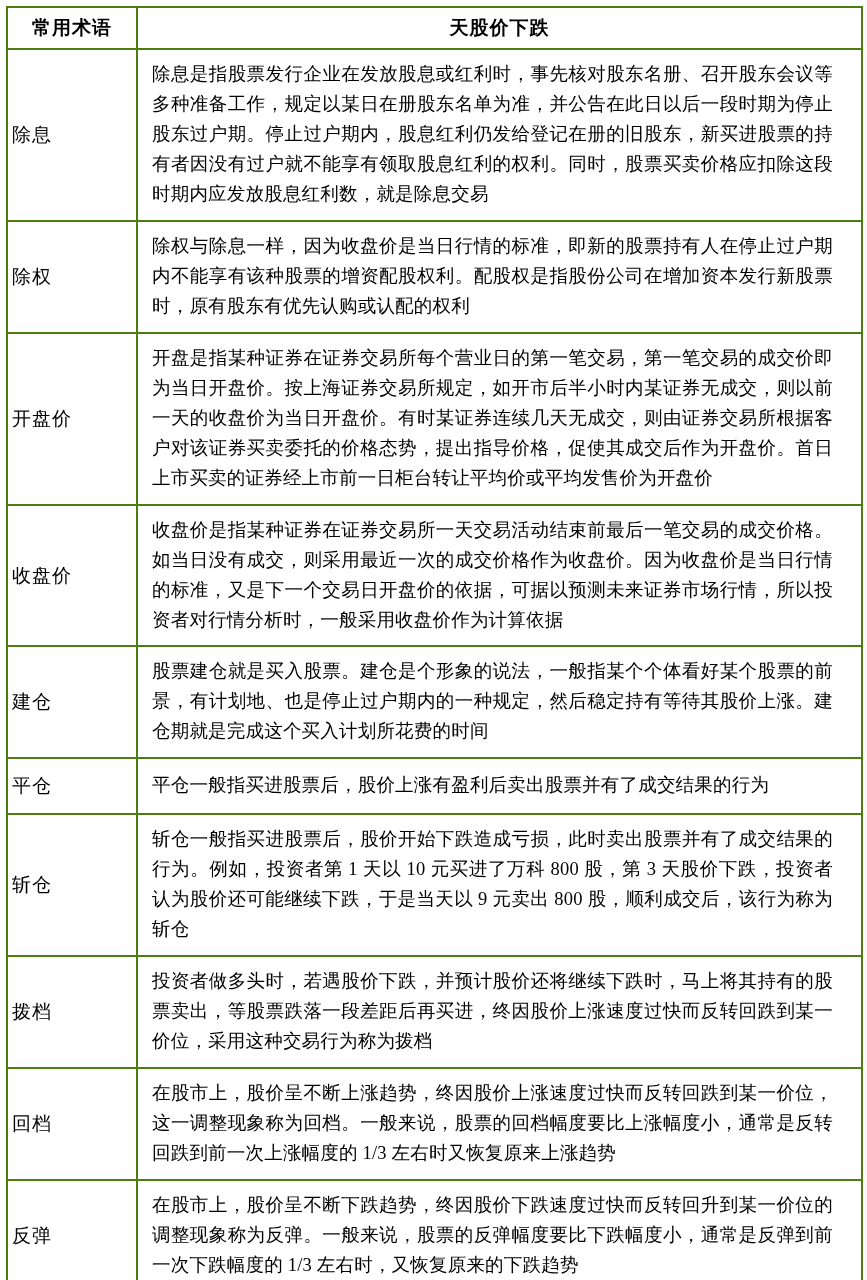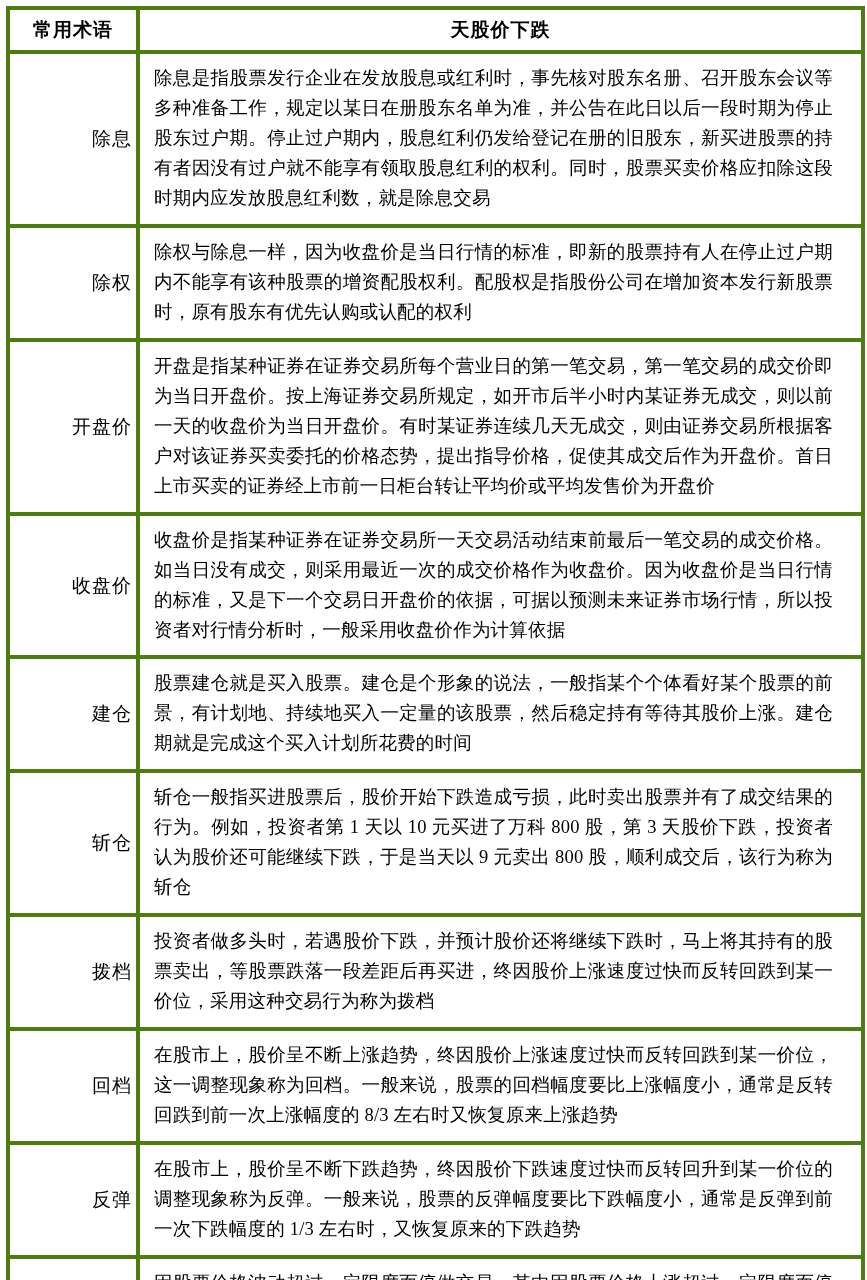--- a/index.html
+++ b/index.html
@@ -17,35 +17,35 @@
     box-sizing: border-box;
     padding: 6px 6px 8px 6px;
   }
   table.glossary {
     width: 855px;
     border-collapse: collapse;
     table-layout: fixed;
   }
   table.glossary th,
   table.glossary td {
-    border: 4px solid #4d7c0f;
+    border: 2px solid #4d7c0f;
     vertical-align: middle;
   }
   table.glossary thead th {
     font-weight: bold;
     font-size: 19px;
     text-align: center;
     padding: 7px 4px;
     letter-spacing: 1px;
   }
   col.term-col { width: 130px; }
   col.def-col  { width: 725px; }
 
   td.term {
-    text-align: right;
+    text-align: left;
     font-size: 19px;
     letter-spacing: 1px;
     padding: 6px 4px;
   }
   td.def {
     font-size: 18.5px;
     line-height: 1.62;
     text-align: justify;
     text-justify: inter-ideograph;
     padding: 10px 28px 10px 14px;
@@ -83,33 +83,37 @@
       <tr>
         <td class="term">开盘价</td>
         <td class="def">开盘是指某种证券在证券交易所每个营业日的第一笔交易，第一笔交易的成交价即为当日开盘价。按上海证券交易所规定，如开市后半小时内某证券无成交，则以前一天的收盘价为当日开盘价。有时某证券连续几天无成交，则由证券交易所根据客户对该证券买卖委托的价格态势，提出指导价格，促使其成交后作为开盘价。首日上市买卖的证券经上市前一日柜台转让平均价或平均发售价为开盘价</td>
       </tr>
       <tr>
         <td class="term">收盘价</td>
         <td class="def">收盘价是指某种证券在证券交易所一天交易活动结束前最后一笔交易的成交价格。如当日没有成交，则采用最近一次的成交价格作为收盘价。因为收盘价是当日行情的标准，又是下一个交易日开盘价的依据，可据以预测未来证券市场行情，所以投资者对行情分析时，一般采用收盘价作为计算依据</td>
       </tr>
       <tr>
         <td class="term">建仓</td>
-        <td class="def">股票建仓就是买入股票。建仓是个形象的说法，一般指某个个体看好某个股票的前景，有计划地、持续地买入一定量的该股票，然后稳定持有等待其股价上涨。建仓期就是完成这个买入计划所花费的时间</td>
+        <td class="def">股票建仓就是买入股票。建仓是个形象的说法，一般指某个个体看好某个股票的前景，有计划地、也是停止过户期内的一种规定，然后稳定持有等待其股价上涨。建仓期就是完成这个买入计划所花费的时间</td>
+      </tr>
+      <tr>
+        <td class="term">平仓</td>
+        <td class="def single">平仓一般指买进股票后，股价上涨有盈利后卖出股票并有了成交结果的行为</td>
       </tr>
       <tr>
         <td class="term">斩仓</td>
         <td class="def">斩仓一般指买进股票后，股价开始下跌造成亏损，此时卖出股票并有了成交结果的行为。例如，投资者第 1 天以 10 元买进了万科 800 股，第 3 天股价下跌，投资者认为股价还可能继续下跌，于是当天以 9 元卖出 800 股，顺利成交后，该行为称为斩仓</td>
       </tr>
       <tr>
         <td class="term">拨档</td>
         <td class="def">投资者做多头时，若遇股价下跌，并预计股价还将继续下跌时，马上将其持有的股票卖出，等股票跌落一段差距后再买进，终因股价上涨速度过快而反转回跌到某一价位，采用这种交易行为称为拨档</td>
       </tr>
       <tr>
         <td class="term">回档</td>
-        <td class="def">在股市上，股价呈不断上涨趋势，终因股价上涨速度过快而反转回跌到某一价位，这一调整现象称为回档。一般来说，股票的回档幅度要比上涨幅度小，通常是反转回跌到前一次上涨幅度的 8/3 左右时又恢复原来上涨趋势</td>
+        <td class="def">在股市上，股价呈不断上涨趋势，终因股价上涨速度过快而反转回跌到某一价位，这一调整现象称为回档。一般来说，股票的回档幅度要比上涨幅度小，通常是反转回跌到前一次上涨幅度的 1/3 左右时又恢复原来上涨趋势</td>
       </tr>
       <tr>
         <td class="term">反弹</td>
         <td class="def">在股市上，股价呈不断下跌趋势，终因股价下跌速度过快而反转回升到某一价位的调整现象称为反弹。一般来说，股票的反弹幅度要比下跌幅度小，通常是反弹到前一次下跌幅度的 1/3 左右时，又恢复原来的下跌趋势</td>
       </tr>
       <tr>
         <td class="term">停板</td>
         <td class="def">因股票价格波动超过一定限度而停做交易，其中因股票价格上涨超过一定限度而停做交易叫涨停板，因股票价格下跌超过一定限度而停做交易叫跌停板。我国证券制度规定，除上市首日之外，股票（含 A、B 股）和基金类证券在一个交易日内的交易价格相对上一交易日收市价格的涨跌幅度不得超过 10%，超过涨跌限价的委托为无效委托。我国的涨跌停板制度与国外制度的主要区别在于股价达到涨跌停板后，不是完全停止交易，在涨跌停价位或之内价格的交易仍可继续进行，直到当日收市为止</td>
       </tr>
     </tbody>

